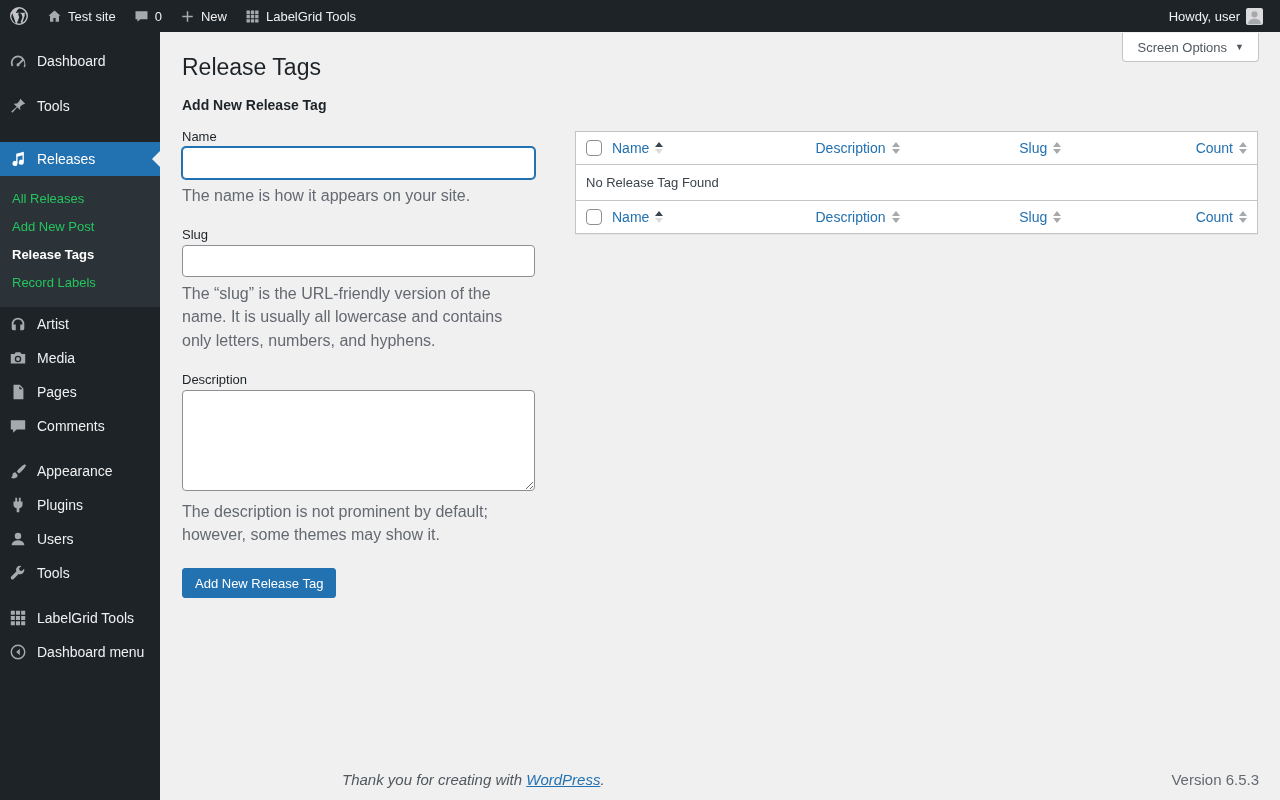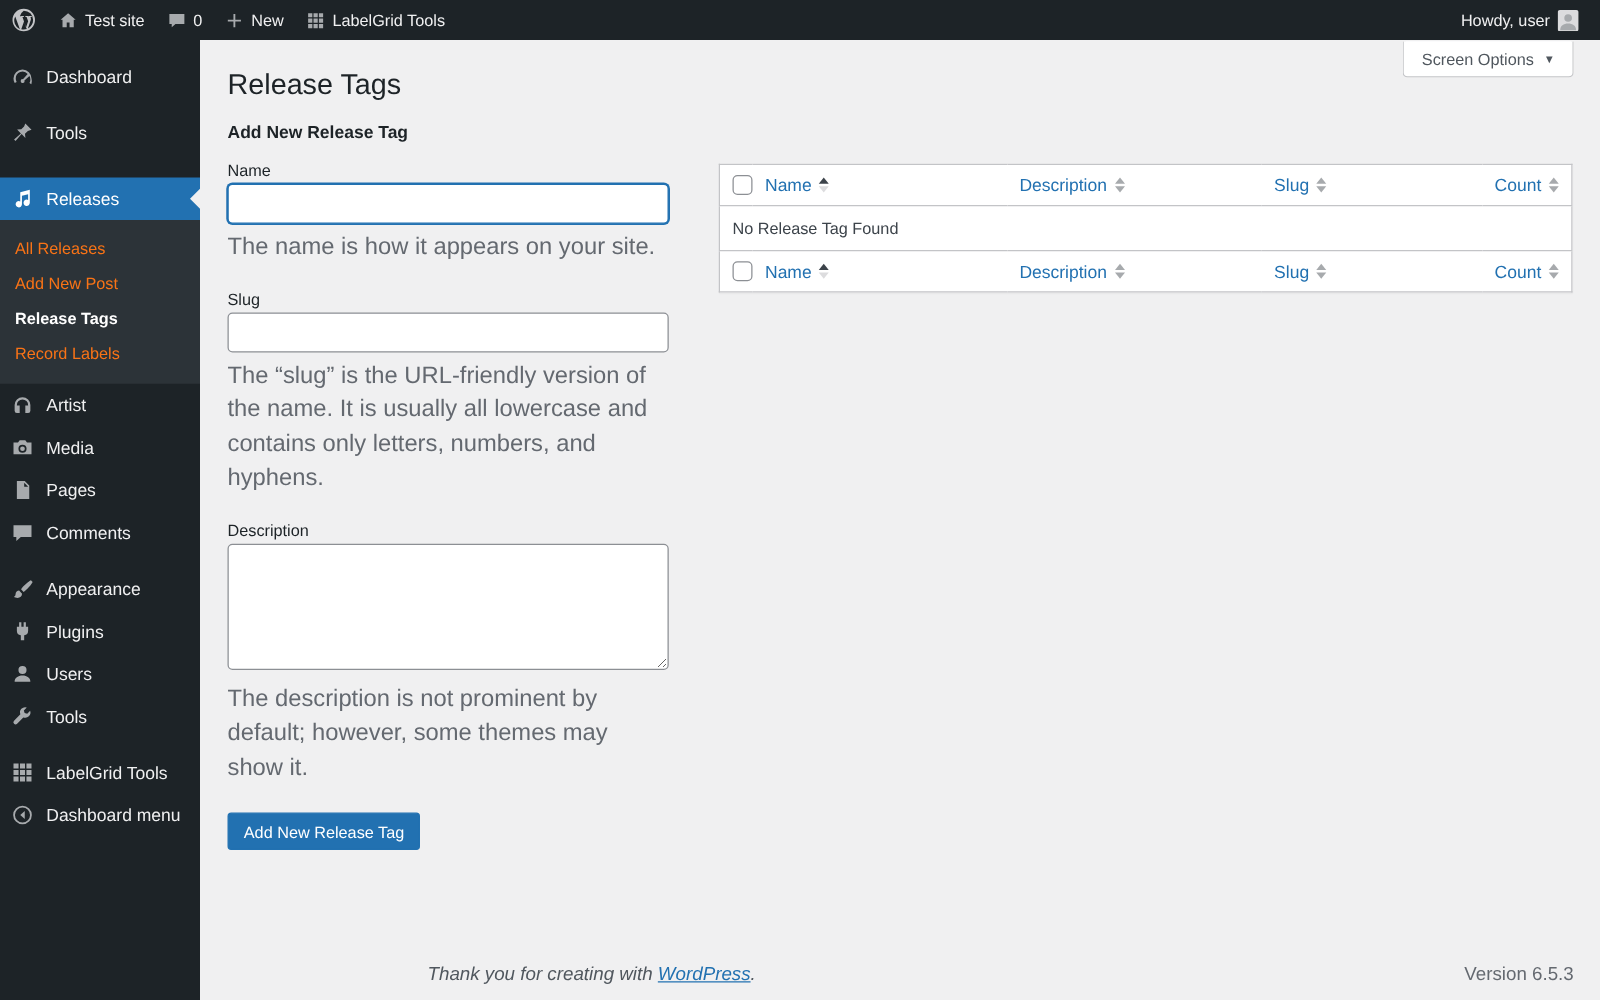--- a/index.html
+++ b/index.html
@@ -28,21 +28,21 @@
   .menu-icon { width: 20px; height: 20px; color: #a7aaad; flex-shrink: 0; display: flex; align-items: center; justify-content: center; }
   .menu-icon svg { display: block; width: 18px; height: 18px; }
   .menu-item.active { background: #2271b1; color: #fff; margin-top: 19px; }
   .menu-item.active .menu-icon { color: #fff; }
   .menu-item.active::after {
     content: ""; position: absolute; right: 0; top: 50%; transform: translateY(-50%);
     border: 8px solid transparent; border-right-color: #f0f0f1;
   }
   .separator { height: 11px; }
   .submenu { background: #2c3338; padding: 9px 0 10px; }
-  .submenu-item { padding: 6px 12px; font-size: 13px; line-height: 16px; color: #f97316; cursor: pointer; }
+  .submenu-item { padding: 6px 12px; font-size: 13px; line-height: 16px; color: #22c55e; cursor: pointer; }
   .submenu-item.current { color: #fff; font-weight: 700; }
 
   
   #wpbody { margin-left: 160px; margin-top: 32px; position: relative; height: 768px; background: #f0f0f1; }
   #screen-options-btn {
     position: absolute; top: 1px; right: 21px; height: 29px;
     background: #fff; border: 1px solid #c3c4c7; border-top: none;
     border-radius: 0 0 4px 4px; color: #50575e; font-size: 13px;
     font-family: inherit; padding: 0 14px; cursor: pointer;
     display: flex; align-items: center; gap: 8px;
@@ -61,21 +61,21 @@
   .form-field label { display: block; font-size: 13px; margin-bottom: 3px; color: #1d2327; }
   .form-field input[type="text"] {
     width: 100%; height: 32px; padding: 0 8px; font-size: 14px; font-family: inherit;
     border: 1px solid #8c8f94; border-radius: 4px; background: #fff; color: #2c3338; outline: none;
   }
   .form-field input[type="text"].focus { border-color: #2271b1; box-shadow: 0 0 0 1px #2271b1; }
   .form-field textarea {
     width: 100%; height: 101px; padding: 4px 8px; font-size: 14px; font-family: inherit;
     border: 1px solid #8c8f94; border-radius: 4px; background: #fff; resize: vertical; outline: none;
   }
-  .help { margin-top: 5px; font-size: 19px; line-height: 1.45; color: #646970; }
+  .help { margin-top: 5px; font-size: 16px; line-height: 1.45; color: #646970; }
   .button-primary {
     margin-top: 22px; background: #2271b1; border: 1px solid #2271b1; color: #fff;
     height: 30px; padding: 0 12px; border-radius: 3px; font-size: 13px; font-family: inherit; cursor: pointer;
   }
 
   
   .tags-table {
     width: 100%; border-collapse: collapse; background: #fff;
     border: 1px solid #c3c4c7; box-shadow: 0 1px 1px rgba(0,0,0,0.04);
   }

